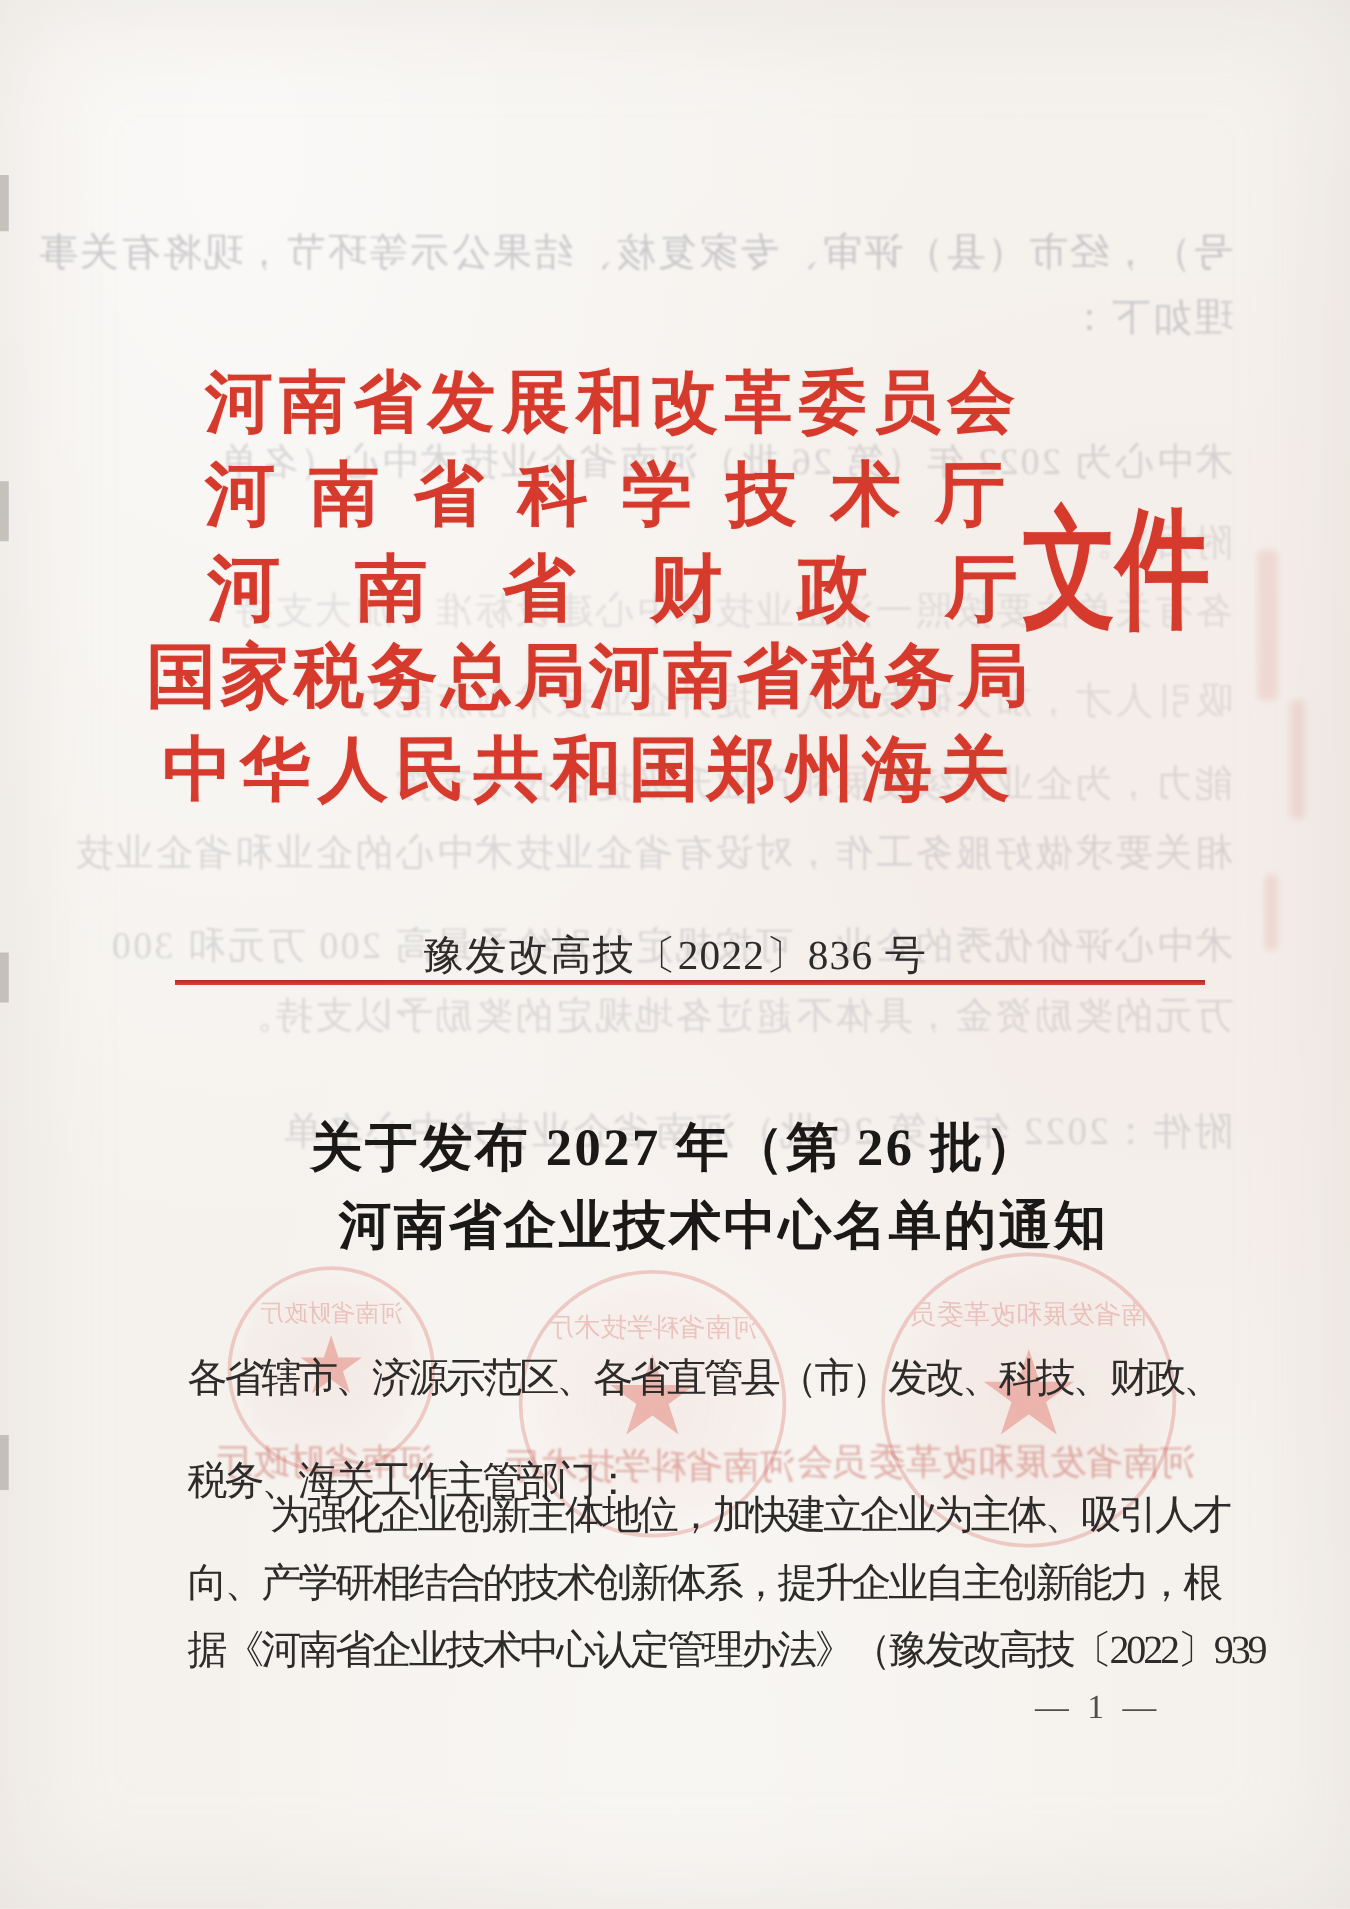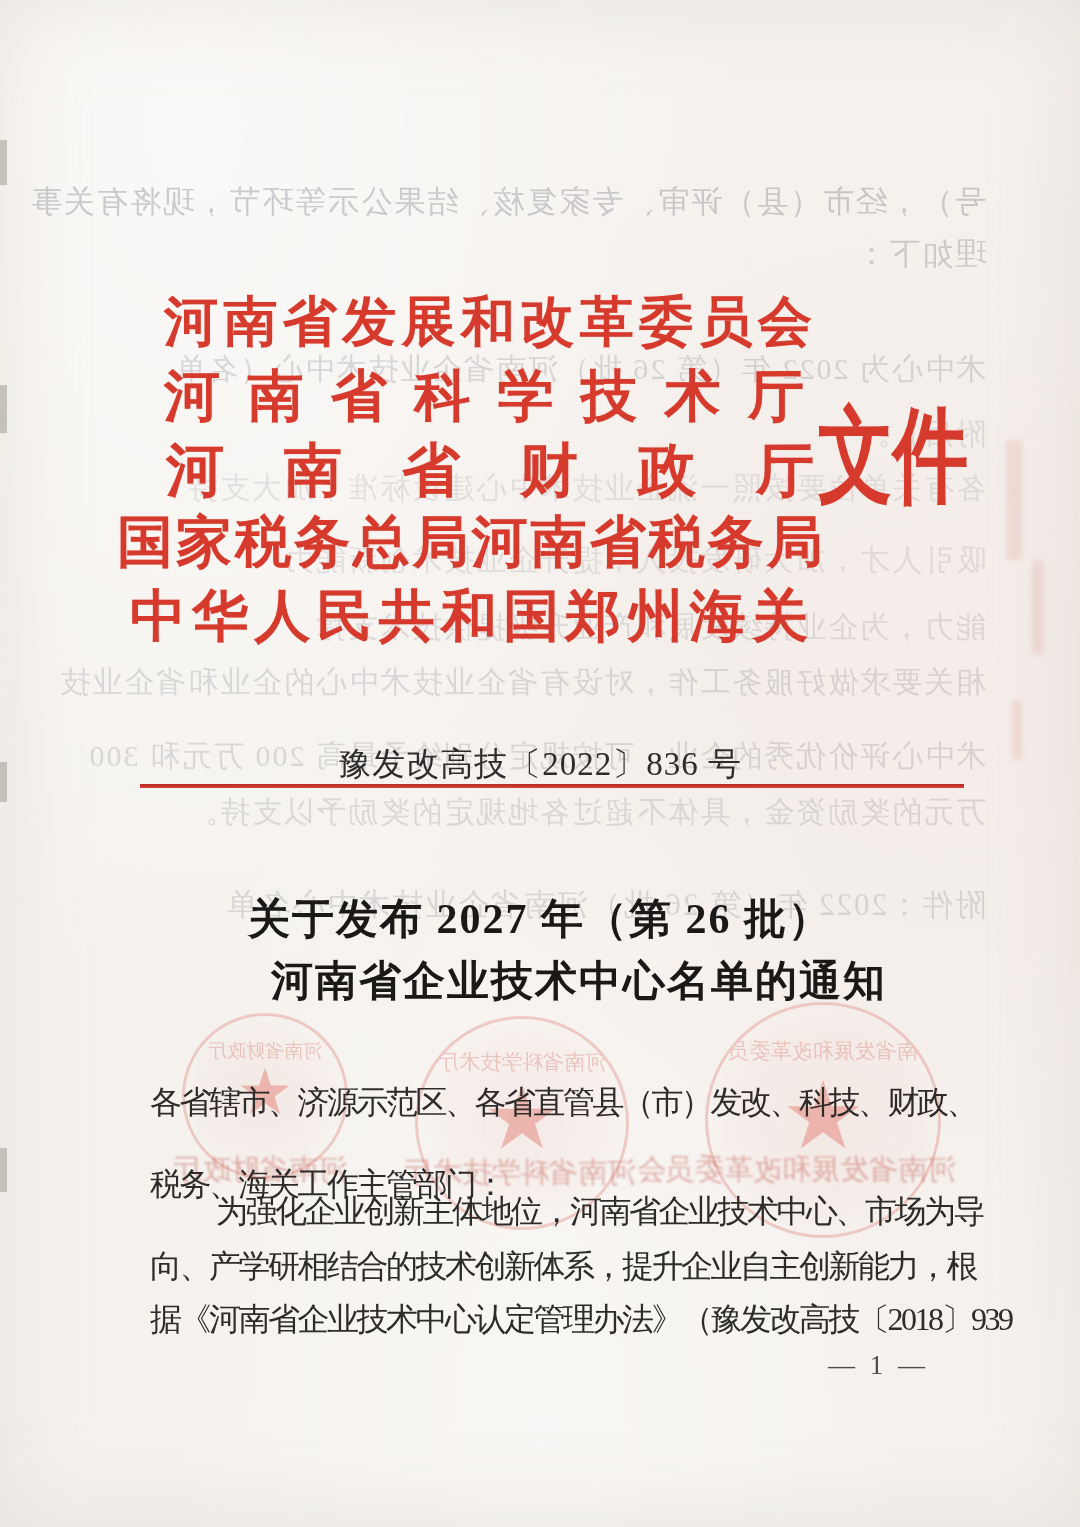--- a/index.html
+++ b/index.html
@@ -150,23 +150,23 @@
 
 <div class="doc-number" style="top:742px;font-size:33px;">豫发改高技〔2022〕836 号</div>
 
 <div class="red-rule" style="left:140px;top:784px;width:824px;height:4px;"></div>
 
 <div class="title" style="top:898px;font-size:42px;">关于发布 2027 年（第 26 批）</div>
 <div class="title" style="top:960px;font-size:42px;margin-left:39px;">河南省企业技术中心名单的通知</div>
 
 <div class="body-line" style="left:150px;top:1082px;font-size:32px;">各省辖市、济源示范区、各省直管县（市）发改、科技、财政、</div>
 <div class="body-line" style="left:150px;top:1136px;font-size:32px;margin-top:28px;">税务、海关工作主管部门：</div>
-<div class="body-line" style="left:216px;top:1191px;font-size:32px;">为强化企业创新主体地位，河南省企业技术中心、市场为导</div>
+<div class="body-line" style="left:216px;top:1191px;font-size:32px;">为强化企业创新主体地位，加快建立企业为主体、吸引人才</div>
 <div class="body-line" style="left:150px;top:1246px;font-size:32px;">向、产学研相结合的技术创新体系，提升企业自主创新能力，根</div>
-<div class="body-line" style="left:150px;top:1299px;font-size:32px;">据《河南省企业技术中心认定管理办法》（豫发改高技〔2018〕939</div>
+<div class="body-line" style="left:150px;top:1299px;font-size:32px;">据《河南省企业技术中心认定管理办法》（豫发改高技〔2022〕939</div>
 
 <div class="page-num" style="left:828px;top:1350px;font-size:27px;">— 1 —</div>
 
 <div class="scan-mark" style="top:140px;height:45px;"></div>
 <div class="scan-mark" style="top:385px;height:48px;"></div>
 <div class="scan-mark" style="top:762px;height:40px;"></div>
 <div class="scan-mark" style="top:1148px;height:44px;"></div>
 <div class="red-smudge" style="left:1006px;top:440px;width:16px;height:120px;"></div>
 <div class="red-smudge" style="left:1032px;top:560px;width:12px;height:95px;"></div>
 <div class="red-smudge" style="left:1012px;top:700px;width:10px;height:60px;"></div>

